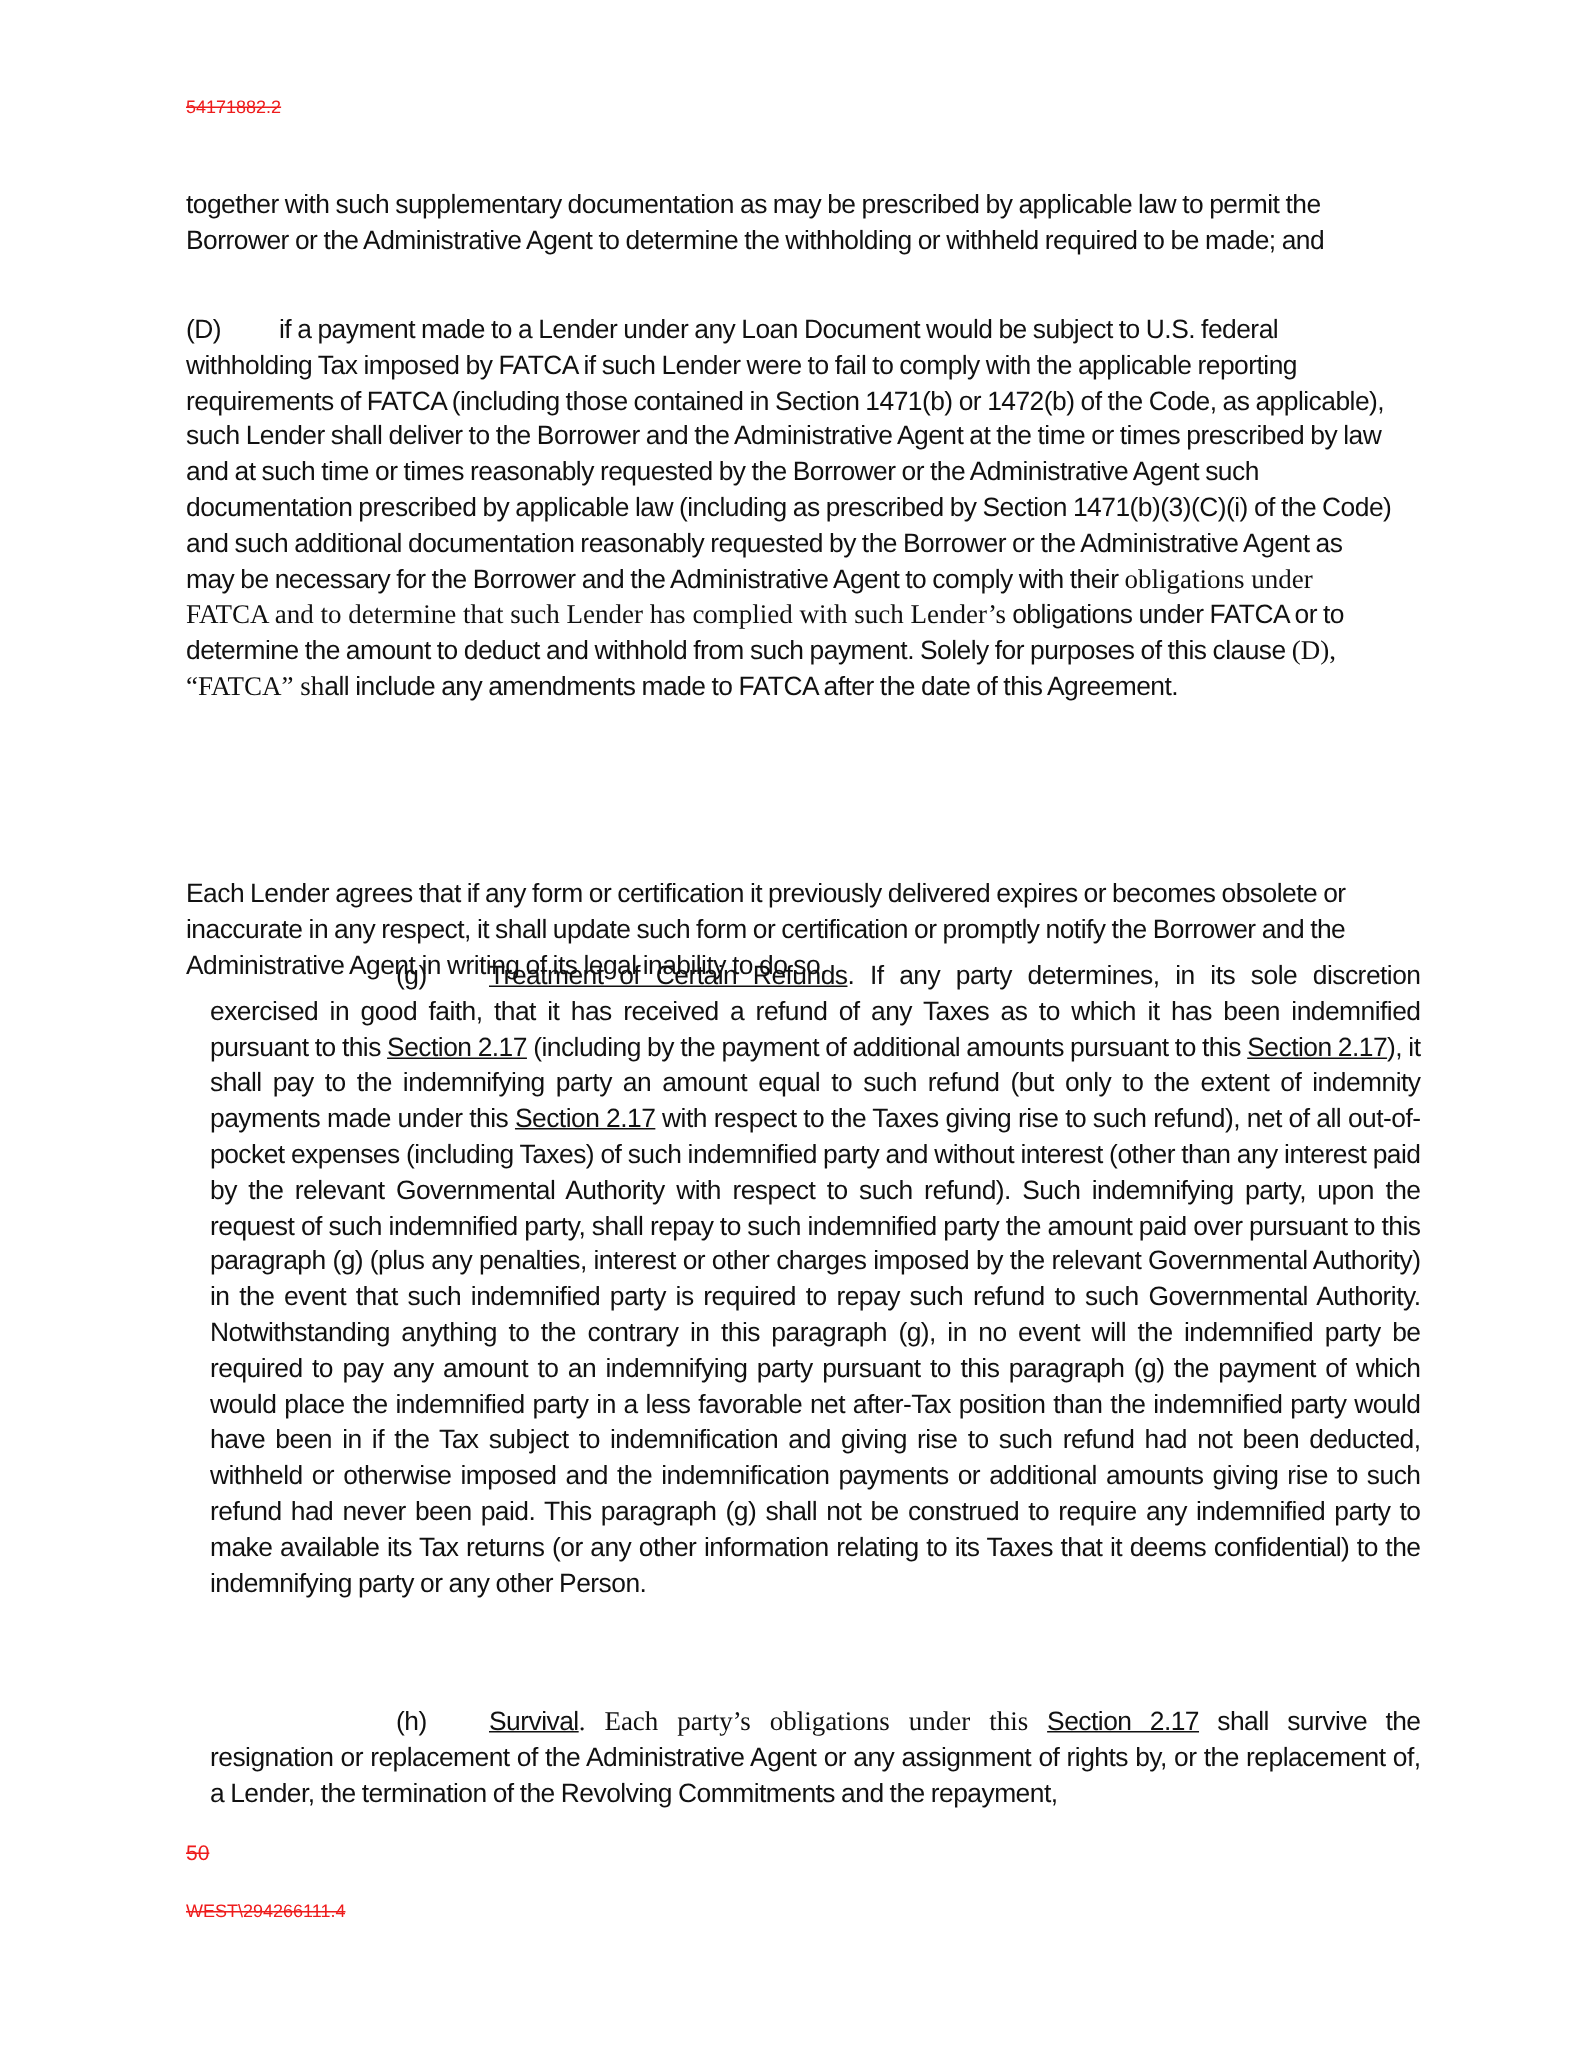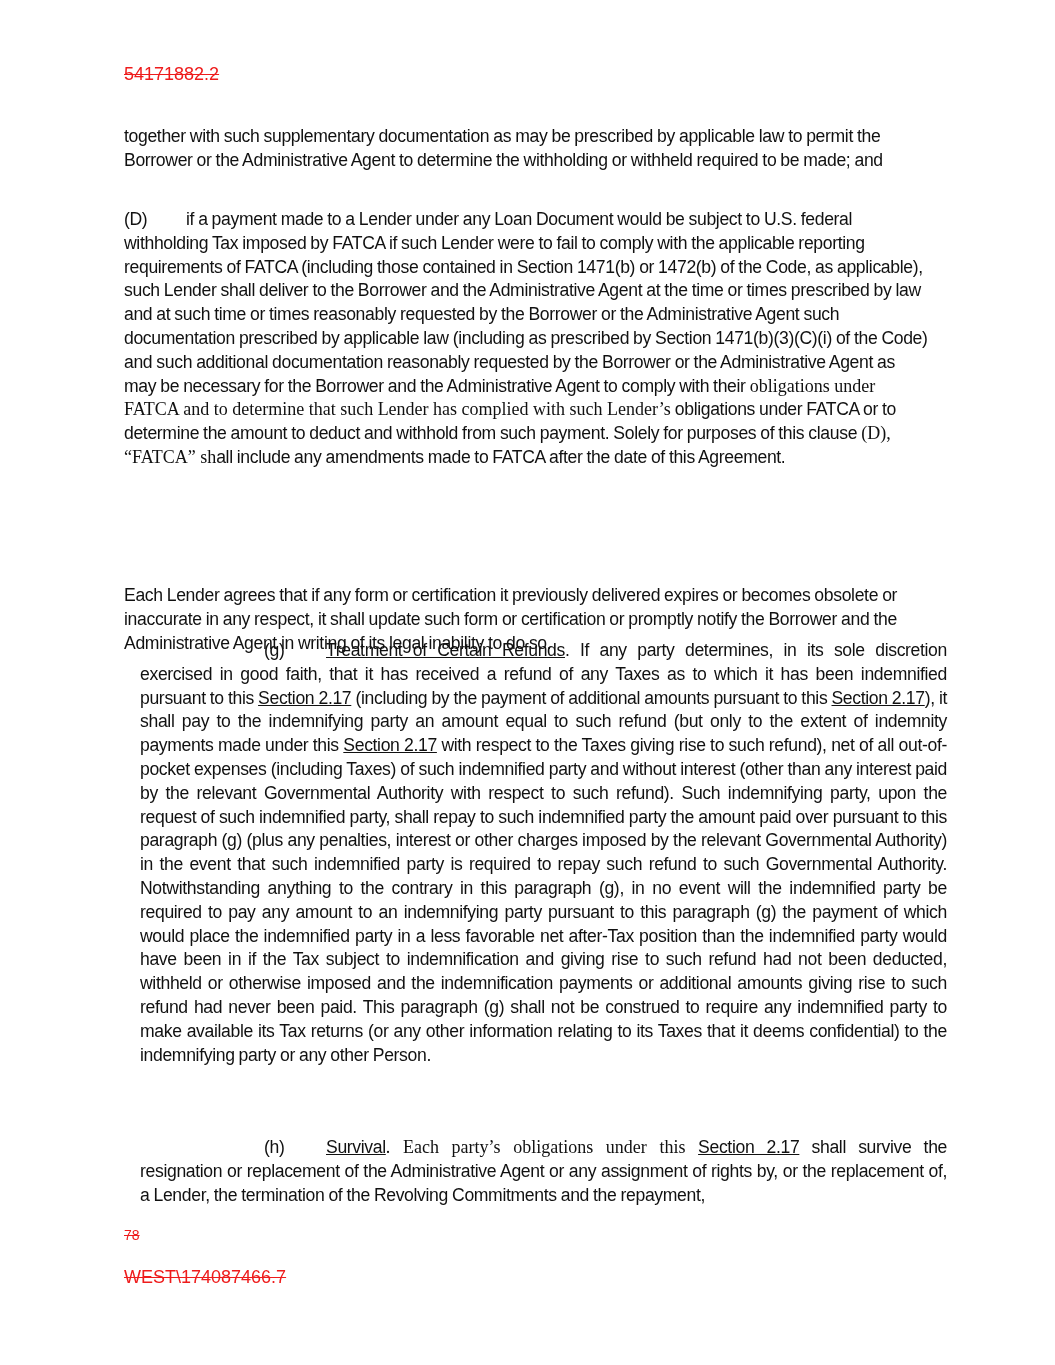--- a/index.html
+++ b/index.html
@@ -1,21 +1,21 @@
 <!DOCTYPE html>
 <html><head>
   <meta charset="utf-8">
   <style>
     html, body { margin: 0; padding: 0; background: #ffffff; }
     body { width: 1055px; height: 1365px; position: relative; overflow: hidden; }
     .page { position: absolute; left: 0; top: 0; width: 1055px; height: 1365px; background: #fff; }
     .redline {
       position: absolute; left: 124px;
       font-family: "Liberation Sans", sans-serif;
-      font-size: 18px; color: #ee1c1c;
+      font-size: 12px; color: #ee1c1c;
       text-decoration: line-through;
       margin: 0;
     }
     .doc-id { top: 64px; }
     .page-num { top: 1227px; font-size: 14px; }
     .footer-id { top: 1267px; }
     .body-text {
       position: absolute; left: 124px; width: 807px;
       font-family: "Liberation Sans", sans-serif;
       font-size: 17.6px; line-height: 23.8px; color: #111;
@@ -44,16 +44,16 @@
   <p class="body-text p1"><span>together with such supplementary documentation as may be prescribed by applicable law to permit the Borrower or the Administrative Agent to determine the withholding or withheld required to be made; and</span></p>
 
   <p class="body-text p2"><span class="label-d">(D)</span><span>if a payment made to a Lender under any Loan Document would be subject to U.S. federal withholding Tax imposed by FATCA if such Lender were to fail to comply with the applicable reporting requirements of FATCA (including those contained in Section 1471(b) or 1472(b) of the Code, as applicable), such Lender shall deliver to the Borrower and the Administrative Agent at the time or times prescribed by law and at such time or times reasonably requested by the Borrower or the Administrative Agent such documentation prescribed by applicable law (including as prescribed by Section 1471(b)(3)(C)(i) of the Code) and such additional documentation reasonably requested by the Borrower or the Administrative Agent as may be necessary for the Borrower and the Administrative Agent to comply with their </span><span class="serif">obligations under FATCA and to determine that such Lender has complied with such Lender’s</span><span> obligations under FATCA or to determine the amount to deduct and withhold from such payment.  Solely for purposes of this clause </span><span class="serif">(D), “FATCA” sh</span><span>all include any amendments made to FATCA after the date of this Agreement.</span></p>
 
   <p class="body-text p3"><span>Each Lender agrees that if any form or certification it previously delivered expires or becomes obsolete or inaccurate in any respect, it shall update such form or certification or promptly notify the Borrower and the Administrative Agent in writing of its legal inability to do so.</span></p>
 
   <p class="body-text justify p4"><span class="indent-label">(g)</span><span class="u">Treatment of Certain Refunds</span><span>.  If any party determines, in its sole discretion exercised in good faith, that it has received a refund of any Taxes as to which it has been indemnified pursuant to this </span><span class="u">Section 2.17</span><span> (including by the payment of additional amounts pursuant to this </span><span class="u">Section 2.17</span><span>), it shall pay to the indemnifying party an amount equal to such refund (but only to the extent of indemnity payments made under this </span><span class="u">Section 2.17</span><span> with respect to the Taxes giving rise to such refund), net of all out-of-pocket expenses (including Taxes) of such indemnified party and without interest (other than any interest paid by the relevant Governmental Authority with respect to such refund).  Such indemnifying party, upon the request of such indemnified party, shall repay to such indemnified party the amount paid over pursuant to this paragraph (g) (plus any penalties, interest or other charges imposed by the relevant Governmental Authority) in the event that such indemnified party is required to repay such refund to such Governmental Authority.  Notwithstanding anything to the contrary in this paragraph (g), in no event will the indemnified party be required to pay any amount to an indemnifying party pursuant to this paragraph (g) the payment of which would place the indemnified party in a less favorable net after-Tax position than the indemnified party would have been in if the Tax subject to indemnification and giving rise to such refund had not been deducted, withheld or otherwise imposed and the indemnification payments or additional amounts giving rise to such refund had never been paid.  This paragraph (g) shall not be construed to require any indemnified party to make available its Tax returns (or any other information relating to its Taxes that it deems confidential) to the indemnifying party or any other Person.</span></p>
 
   <p class="body-text justify p5"><span class="indent-label">(h)</span><span class="u">Survival</span><span class="serif">.  Each party’s obligations under this </span><span class="u">Section 2.17</span><span> shall survive the resignation or replacement of the Administrative Agent or any assignment of rights by, or the replacement of, a Lender, the termination of the Revolving Commitments and the repayment,</span></p>
 
-  <p class="redline page-num">78</p>
-  <p class="redline footer-id">WEST\174087466.7</p>
+  <p class="redline page-num">50</p>
+  <p class="redline footer-id">WEST\294266111.4</p>
 
 </div>
 
 </body></html>

